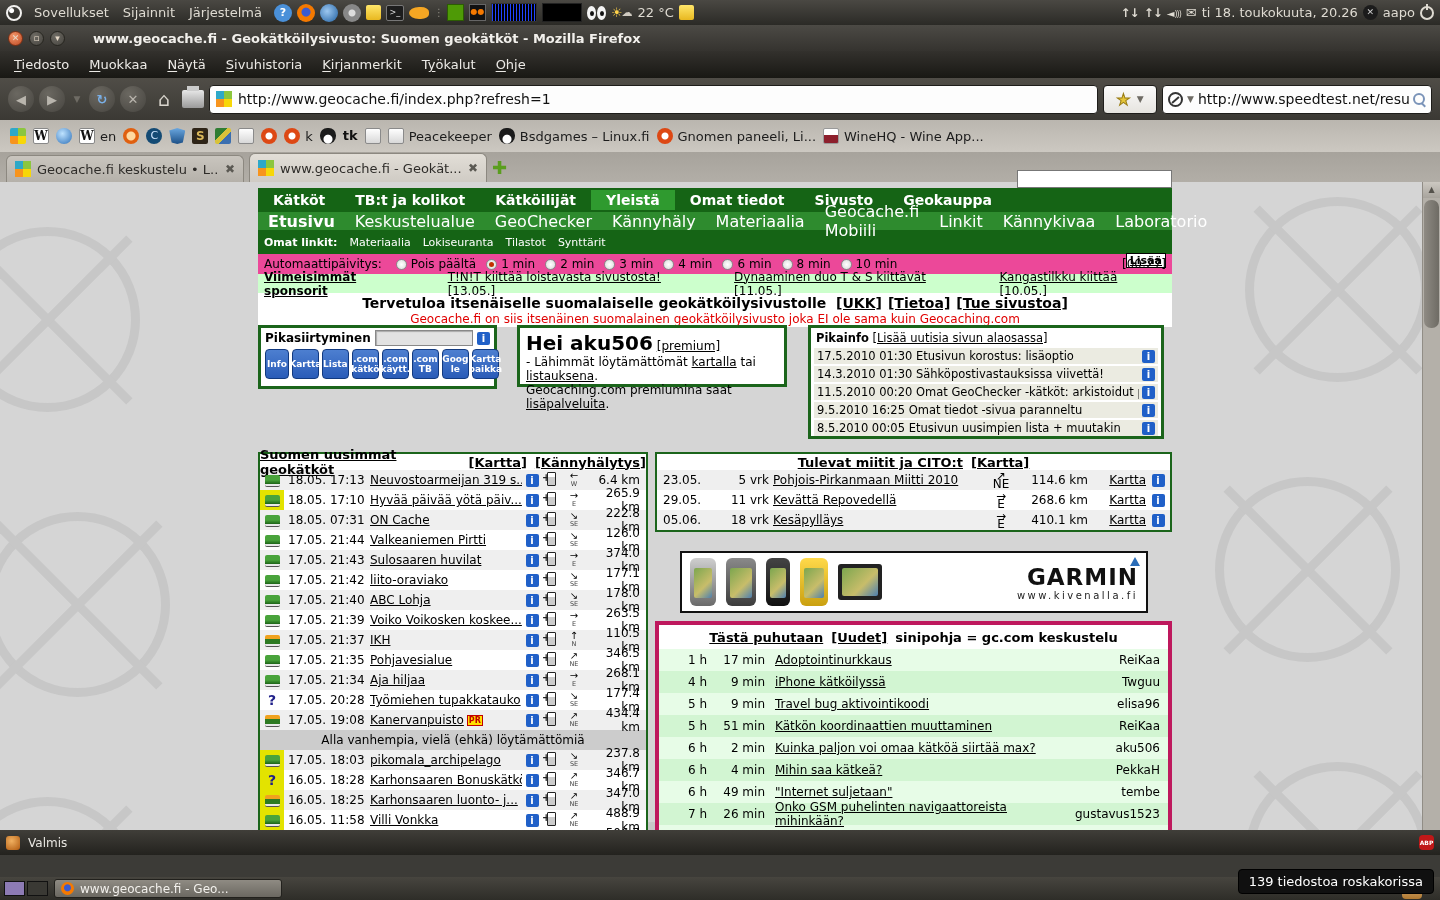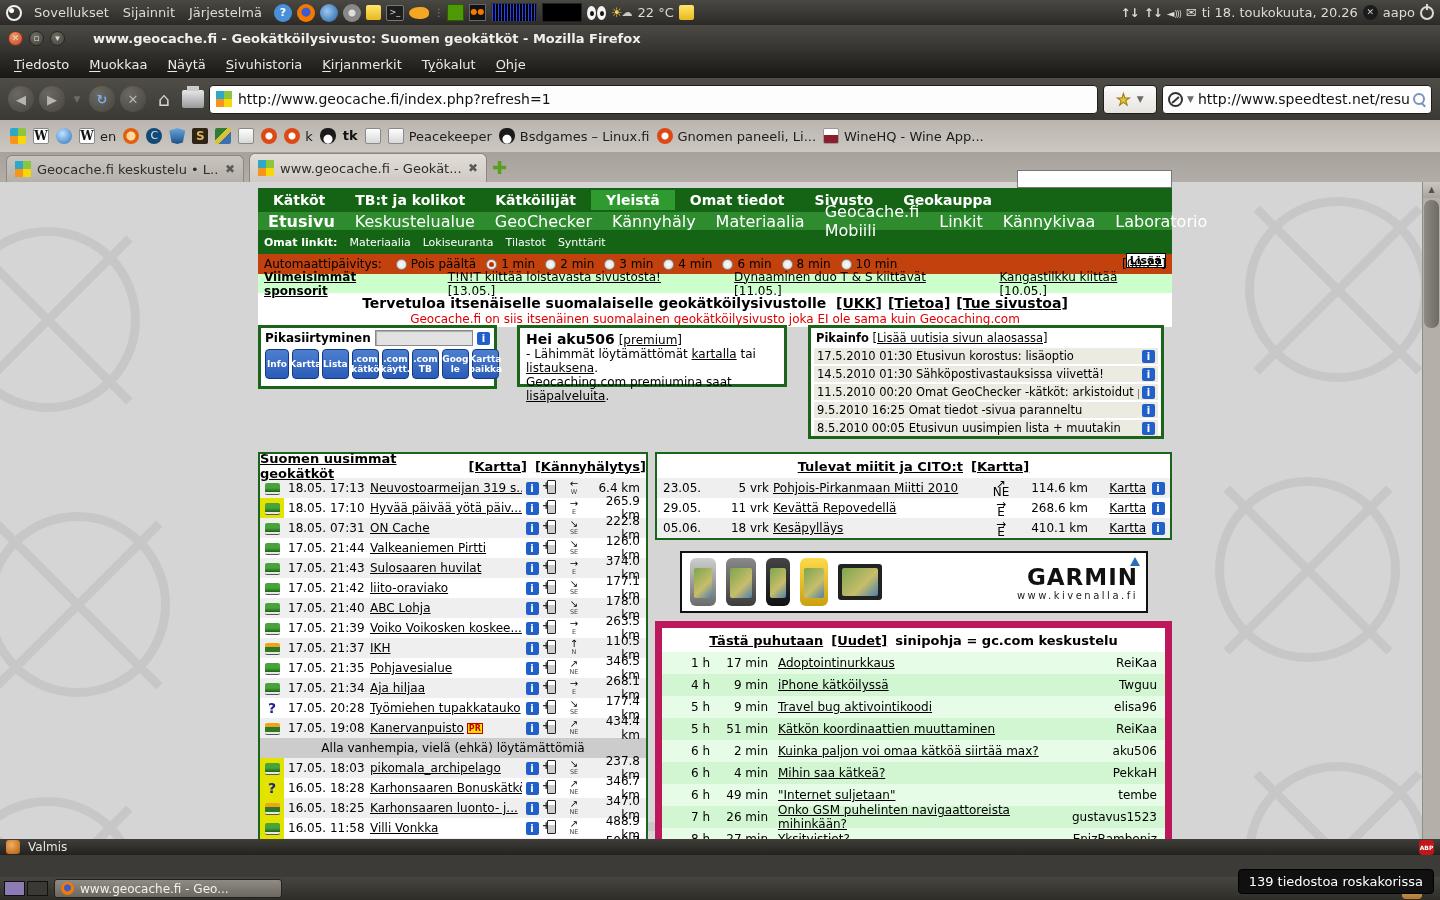--- a/index.html
+++ b/index.html
@@ -125,21 +125,21 @@
   #main{position:absolute;left:258px;top:6px;width:914px;}
   .nav1{background:#156415;height:24px;display:flex;align-items:center;color:#fff;font-weight:bold;font-size:14px;}
   .n1{padding:2px 15px;}
   .n1.act{background:#2f9a2f;}
   .nav2{background:#2e8b2e;height:18px;display:flex;align-items:center;color:#fff;font-size:16px;justify-content:space-between;}
   .n2{padding:0 10px;}
   .n2.act{font-weight:bold;}
   .nav3{background:#156415;height:24px;display:flex;align-items:center;color:#fff;font-size:11px;gap:12px;padding:0 6px;box-sizing:border-box;}
   .n3-label{font-weight:bold;}
   .n3-more{margin-left:auto;background:#fff;color:#000;border:1px solid #000;padding:0 3px;font-weight:bold;text-decoration:underline;margin-top:36px;}
-  .rowline{background:#c2410c;height:20px;display:flex;align-items:center;padding:0 6px;box-sizing:border-box;gap:4px;}
+  .rowline{background:#ec4899;height:20px;display:flex;align-items:center;padding:0 6px;box-sizing:border-box;gap:4px;}
   .radio{width:11px;height:11px;border-radius:50%;border:1px solid #8a8a8a;background:radial-gradient(#fff,#d8d8d8);
     box-sizing:border-box;display:inline-block;position:relative;flex:none;}
   .radio.sel::after{content:"";position:absolute;left:2px;top:2px;width:5px;height:5px;border-radius:50%;background:#c33000;}
   .radio-opt{display:inline-flex;align-items:center;gap:4px;margin-left:10px;}
   .timer{margin-left:auto;}
   .sponsors{background:#ccffcc;height:19px;display:flex;align-items:center;padding:0 6px;gap:26px;box-sizing:border-box;}
   .sp-label{font-weight:bold;text-decoration:underline;}
   .sp-item a{color:#000;text-decoration:underline;}
   .welcome{background:#fff;height:34px;text-align:center;padding-top:2px;box-sizing:border-box;}
   .welcome-title{font-weight:bold;font-size:14px;}
@@ -150,32 +150,32 @@
   .qj-row1{display:flex;align-items:center;gap:4px;}
   .qj-label{font-weight:bold;font-size:12px;}
   .qj-input{width:108px;height:14px;background:#e2e2e2;border:1px solid #888;box-shadow:inset 1px 1px 1px #aaa;}
   .iicon{display:inline-block;width:13px;height:13px;background:#2060c8;color:#fff;font-weight:bold;
     font-size:10px;line-height:13px;text-align:center;border-radius:2px;flex:none;font-style:normal;}
   .qj-btns{display:flex;gap:3px;margin-top:3px;}
   .qbtn{background:linear-gradient(#4d7fd0,#2a5cb8);color:#fff;font-weight:bold;font-size:9px;
     border:1px solid #123a80;border-radius:4px;width:27px;height:30px;line-height:10px;
     display:inline-flex;align-items:center;justify-content:center;text-align:center;padding:0 1px;box-sizing:border-box;}
   #greeting{left:259px;top:137px;width:270px;height:62px;padding:3px 6px;font-size:12px;}
-  .greet-title{font-weight:bold;font-size:14px;margin-top:30px;}
+  .greet-title{font-weight:bold;font-size:20px;margin-top:30px;}
   .glink{color:#000;text-decoration:underline;}
   #pikainfo{left:550px;top:137px;width:356px;height:114px;padding:2px 3px;font-size:11.5px;}
   .pi-head{padding:1px 2px;}
   .pi-title{font-weight:bold;}
   .pi-sub{text-decoration:underline;}
   .pi-row{background:#ebebe1;height:16px;margin-top:2px;display:flex;align-items:center;padding:0 3px;gap:3px;}
   .pi-text{flex:1;white-space:nowrap;overflow:hidden;}
   
   .dtable{position:absolute;background:#fff;border:2px solid #1b651b;box-sizing:border-box;}
   #cachebox{left:0;top:264px;width:390px;}
-  .thead{height:24px;display:flex;align-items:center;justify-content:center;gap:8px;font-size:13px;}
+  .thead{height:16px;display:flex;align-items:center;justify-content:center;gap:8px;font-size:13px;}
   .thead .t-title,.thead .t-link{font-weight:bold;text-decoration:underline;}
   .crow{height:20px;display:flex;align-items:center;font-size:12px;}
   .crow:nth-child(odd){background:#efefef;}
   .c-icon{width:24px;align-self:stretch;display:flex;align-items:center;justify-content:center;flex:none;}
   .c-icon.hl{background:#e3e300;}
   .ci-trad{width:15px;height:9px;border-radius:2px;background:linear-gradient(#49a33b 55%,#1c6417);
     border-bottom:2px solid #e8e8e8;box-shadow:0 1px 0 #555;}
   .ci-multi{width:15px;height:9px;border-radius:2px;background:linear-gradient(#f0a21e 45%,#2d7a22 45%);
     border-bottom:2px solid #e8e8e8;box-shadow:0 1px 0 #555;}
   .ci-myst{color:#20208a;font-weight:bold;font-size:14px;line-height:12px;}
@@ -218,42 +218,42 @@
   .d4{width:28px;background:linear-gradient(#ffd94a,#caa010);}
   .d5{width:44px;height:36px;background:#222;border-radius:3px;}
   .device::after{content:"";position:absolute;left:4px;top:10px;right:4px;bottom:8px;border-radius:2px;
     background:linear-gradient(135deg,#7ca64f,#c8bd6a 60%,#4d7fb0);}
   .d5::after{top:4px;bottom:4px;}
   .garmin{margin-left:auto;text-align:right;}
   .garmin-word{font-weight:bold;font-size:23px;letter-spacing:1px;color:#111;position:relative;display:inline-block;}
   .garmin-tri{position:absolute;right:-2px;top:-7px;width:0;height:0;border-left:5px solid transparent;
     border-right:5px solid transparent;border-bottom:9px solid #2a6db8;}
   .garmin-site{font-size:10px;letter-spacing:2.5px;color:#222;}
-  #forum{position:absolute;left:0;top:169px;width:517px;background:#fff;border:7px solid #be185d;box-sizing:border-box;}
+  #forum{position:absolute;left:0;top:169px;width:517px;background:#fff;border:4px solid #be185d;box-sizing:border-box;}
   .fhead{height:24px;display:flex;align-items:center;justify-content:center;gap:8px;font-size:13px;}
   .f-title{font-weight:bold;text-decoration:underline;}
   .f-new{font-weight:bold;text-decoration:underline;}
   .f-note{font-weight:bold;}
   .frow{height:22px;display:flex;align-items:center;font-size:12px;}
   .frow:nth-child(odd){background:#e7fce7;}
   .frow:nth-child(even){background:#d2f5d2;}
   .f-h{width:48px;flex:none;text-align:right;}
   .f-m{width:58px;flex:none;text-align:right;margin-right:10px;}
   .f-topic{flex:1;}
   .f-topic a{color:#000;text-decoration:underline;}
   .f-author{width:110px;flex:none;text-align:right;padding-right:8px;box-sizing:border-box;}
   
   #scrollbar{position:absolute;right:0;top:0;bottom:0;width:17px;background:#b4b0a9;border-left:1px solid #918d86;}
   .sb-btn{position:absolute;left:0;right:0;height:16px;background:linear-gradient(#ccc8c1,#a8a49d);
     color:#55524c;font-size:8px;text-align:center;line-height:16px;}
   .sb-up{top:0;} .sb-down{bottom:0;}
   .sb-thumb{position:absolute;left:1px;right:1px;top:18px;height:128px;border-radius:7px;
     background:linear-gradient(90deg,#8f8b84,#6e6b64);}
   
-  #statusbar{position:absolute;left:0;bottom:0;width:1440px;height:16px;
+  #statusbar{position:absolute;left:0;bottom:0;width:1440px;height:25px;
     background:linear-gradient(#403e39,#23221e);display:flex;align-items:center;
     padding:0 6px;gap:8px;box-sizing:border-box;color:#e8e6e1;font-size:12px;}
   .status-ic{width:14px;height:14px;background:radial-gradient(circle at 40% 35%,#f0b060,#b05a10);border-radius:3px;flex:none;}
   .abp{margin-left:auto;width:15px;height:15px;background:#c01818;border-radius:4px;color:#fff;
     font-size:6px;font-weight:bold;text-align:center;line-height:15px;flex:none;}
   
   #taskbar{position:absolute;left:0;bottom:0;width:1440px;height:23px;
     background:linear-gradient(#47453f,#2e2d28);display:flex;align-items:center;padding:0 4px;gap:6px;box-sizing:border-box;}
   .pager{display:flex;gap:2px;}
   .pcell{width:21px;height:15px;border:1px solid #111;box-sizing:border-box;}
@@ -556,21 +556,21 @@
           <div class="pi-head">
             <span class="pi-title">Pikainfo</span>
             <a class="pi-sub">[Lisää uutisia sivun alaosassa]</a>
           </div>
           <div id="pi-rows">
               <div class="pi-row">
                 <span class="pi-text">17.5.2010 01:30 Etusivun korostus: lisäoptio</span>
                 <i class="iicon">i</i>
               </div>
               <div class="pi-row">
-                <span class="pi-text">14.5.2010 01:30 Sähköpostivastauksissa viivettä!</span>
+                <span class="pi-text">14.3.2010 01:30 Sähköpostivastauksissa viivettä!</span>
                 <i class="iicon">i</i>
               </div>
               <div class="pi-row">
                 <span class="pi-text">11.5.2010 00:20 Omat GeoChecker -kätköt: arkistoidut piilotettu</span>
                 <i class="iicon">i</i>
               </div>
               <div class="pi-row">
                 <span class="pi-text">9.5.2010 16:25 Omat tiedot -sivua paranneltu</span>
                 <i class="iicon">i</i>
               </div>

